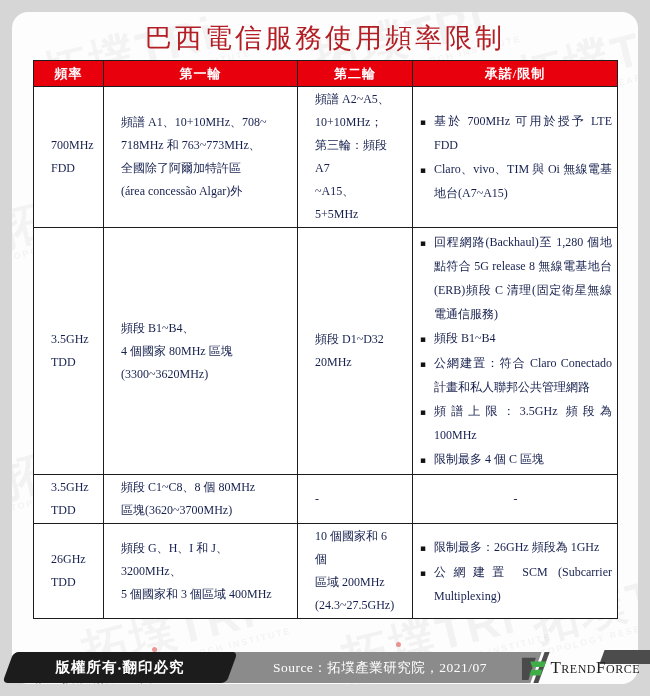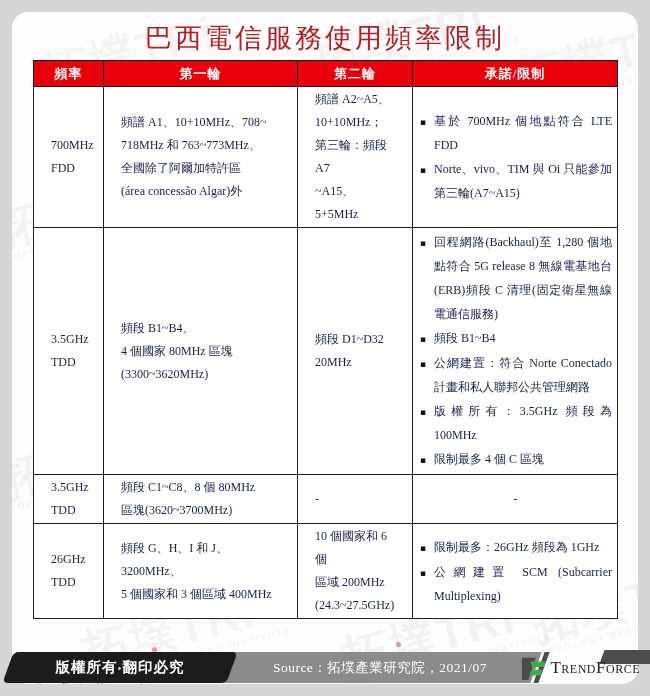--- a/index.html
+++ b/index.html
@@ -135,48 +135,48 @@
       </tr>
     </thead>
     <tbody id="tbody">
         <tr style="height: 97px;">
           <td class="c">700MHz<br>FDD</td>
           <td class="c">頻譜 A1、10+10MHz、708~<br>718MHz 和 763~773MHz、<br>全國除了阿爾加特許區<br>(área concessão Algar)外</td>
           <td class="c">頻譜 A2~A5、<br>10+10MHz；<br>第三輪：頻段 A7<br>~A15、5+5MHz</td>
           <td class="restrict">
             <div class="bullet">
               <span class="marker">▪</span>
-              <span>基於 700MHz 個地點符合 LTE FDD</span>
-            </div>
-            <div class="bullet">
-              <span class="marker">▪</span>
-              <span>Norte、vivo、TIM 與 Oi 只能參加第三輪(A7~A15)</span>
+              <span>基於 700MHz 可用於授予 LTE FDD</span>
+            </div>
+            <div class="bullet">
+              <span class="marker">▪</span>
+              <span>Claro、vivo、TIM 與 Oi 無線電基地台(A7~A15)</span>
             </div>
           </td>
         </tr>
         <tr style="height: 237px;">
           <td class="c">3.5GHz<br>TDD</td>
           <td class="c">頻段 B1~B4、<br>4 個國家 80MHz 區塊<br>(3300~3620MHz)</td>
           <td class="c">頻段 D1~D32<br>20MHz</td>
           <td class="restrict">
             <div class="bullet">
               <span class="marker">▪</span>
               <span>回程網路(Backhaul)至 1,280 個地點符合 5G release 8 無線電基地台(ERB)頻段 C 清理(固定衛星無線電通信服務)</span>
             </div>
             <div class="bullet">
               <span class="marker">▪</span>
               <span>頻段 B1~B4</span>
             </div>
             <div class="bullet">
               <span class="marker">▪</span>
-              <span>公網建置：符合 Norte Conectado 計畫和私人聯邦公共管理網路</span>
-            </div>
-            <div class="bullet">
-              <span class="marker">▪</span>
-              <span>版權所有：3.5GHz 頻段為 100MHz</span>
+              <span>公網建置：符合 Claro Conectado 計畫和私人聯邦公共管理網路</span>
+            </div>
+            <div class="bullet">
+              <span class="marker">▪</span>
+              <span>頻譜上限：3.5GHz 頻段為 100MHz</span>
             </div>
             <div class="bullet">
               <span class="marker">▪</span>
               <span>限制最多 4 個 C 區塊</span>
             </div>
           </td>
         </tr>
         <tr style="height: 49px;">
           <td class="c">3.5GHz<br>TDD</td>
           <td class="c">頻段 C1~C8、8 個 80MHz<br>區塊(3620~3700MHz)</td>

